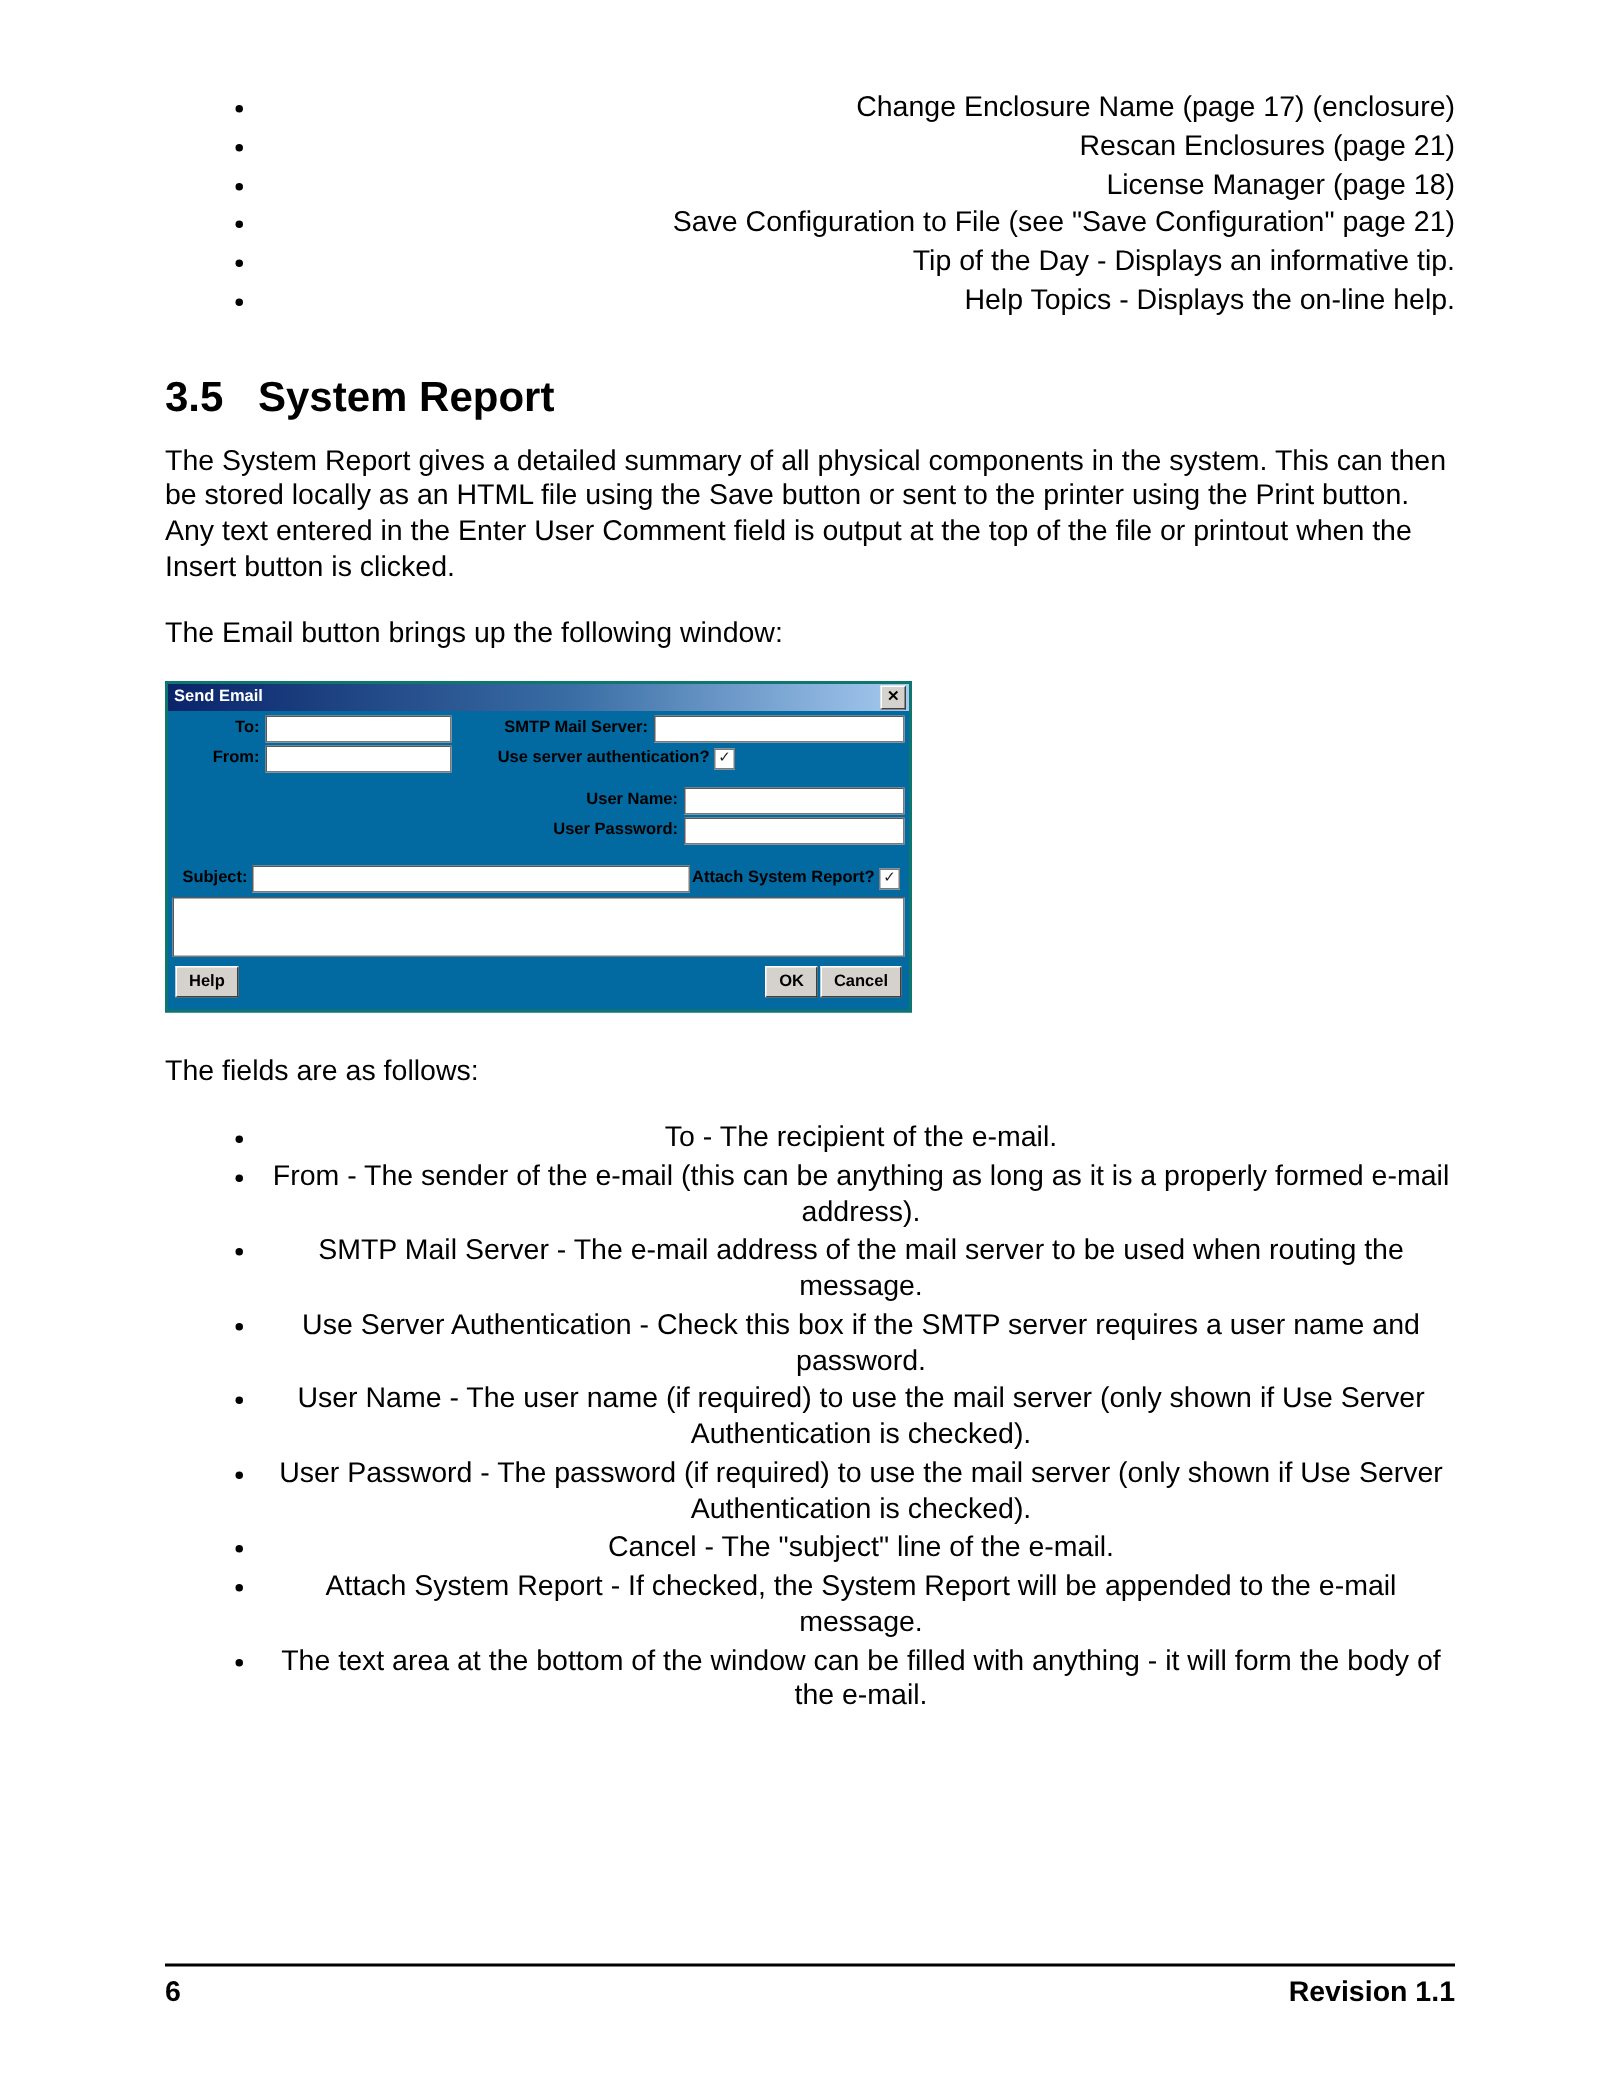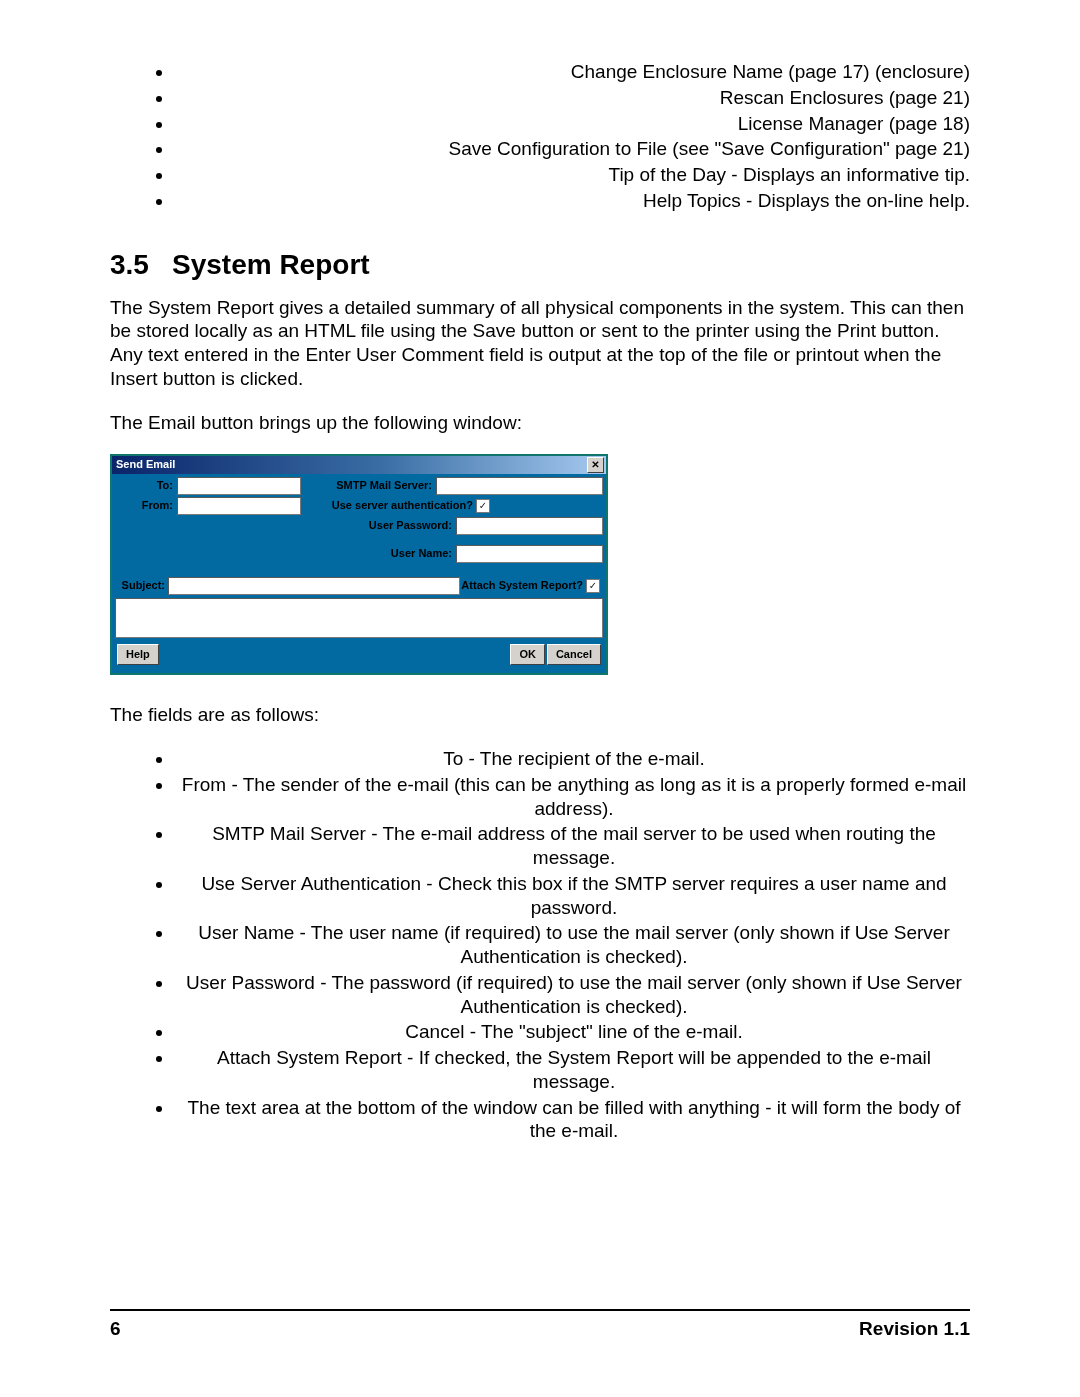--- a/index.html
+++ b/index.html
@@ -177,26 +177,26 @@
         <span class="field mid"></span>
       </div>
       <div class="row">
         <span class="lbl w-from">From:</span>
         <span class="field short"></span>
         <span style="flex:1"></span>
         <span class="lbl">Use server authentication?</span>
         <span class="chk">✓</span>
         <span style="width:110px"></span>
       </div>
+      <div class="row cred-row" style="margin-top:8px">
+        <span class="lbl w-cred">User Name:</span>
+        <span class="field" style="flex:none;width:145px"></span>
+      </div>
       <div class="row cred-row">
         <span class="lbl w-cred">User Password:</span>
-        <span class="field" style="flex:none;width:145px"></span>
-      </div>
-      <div class="row cred-row" style="margin-top:8px">
-        <span class="lbl w-cred">User Name:</span>
         <span class="field" style="flex:none;width:145px"></span>
       </div>
       <div class="row subject-row">
         <span class="lbl" style="width:50px;text-align:right;padding-right:3px">Subject:</span>
         <span class="field" style="flex:none;width:290px"></span>
         <span class="spacer"></span>
         <span class="lbl">Attach System Report?</span>
         <span class="chk">✓</span>
       </div>
       <div class="textarea"></div>

